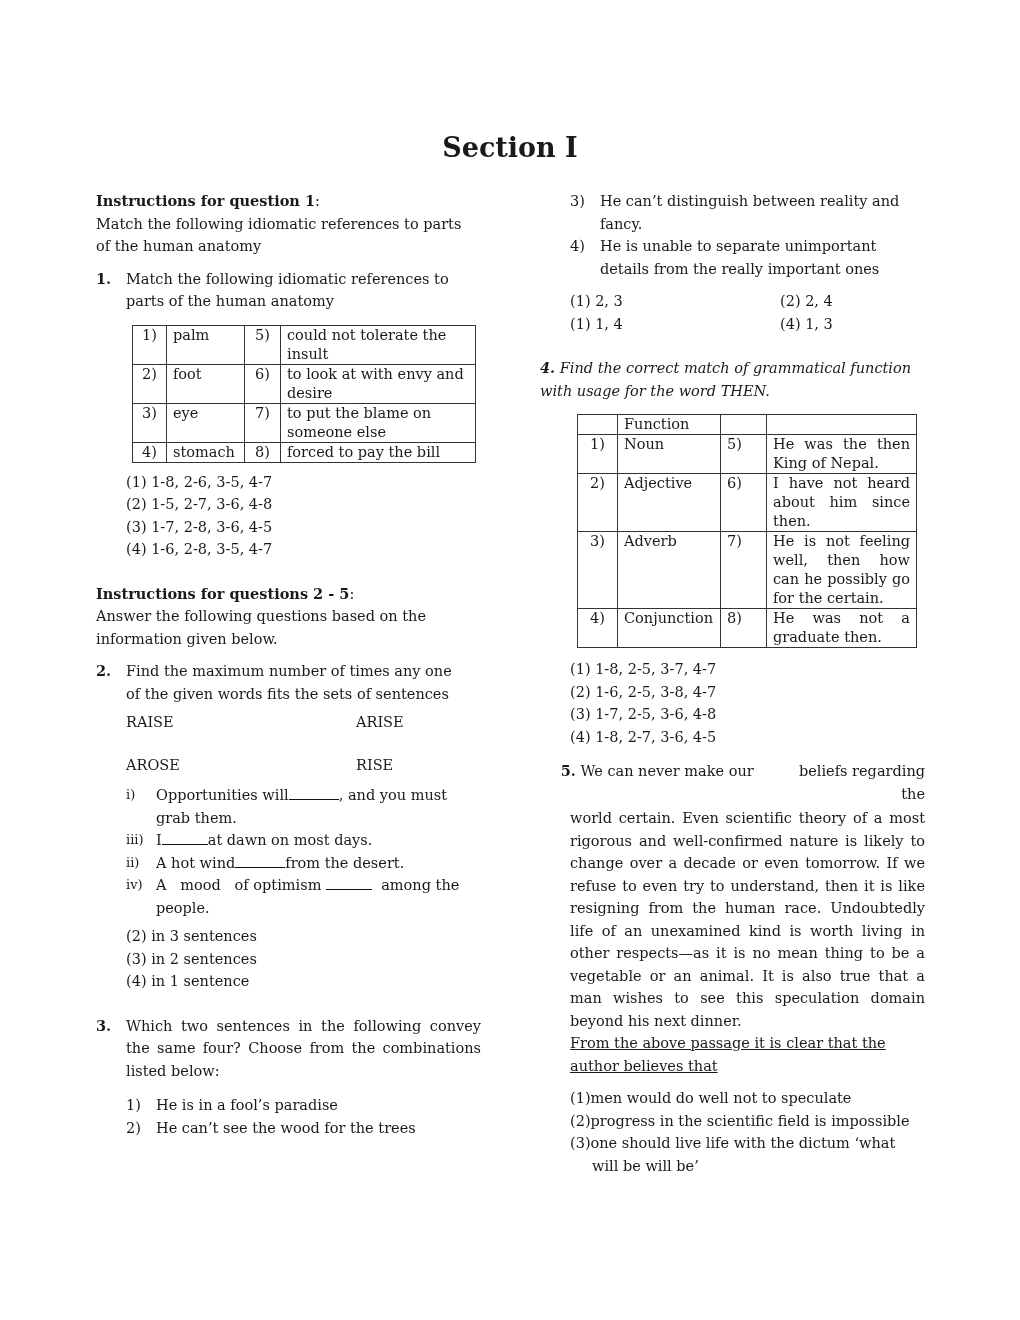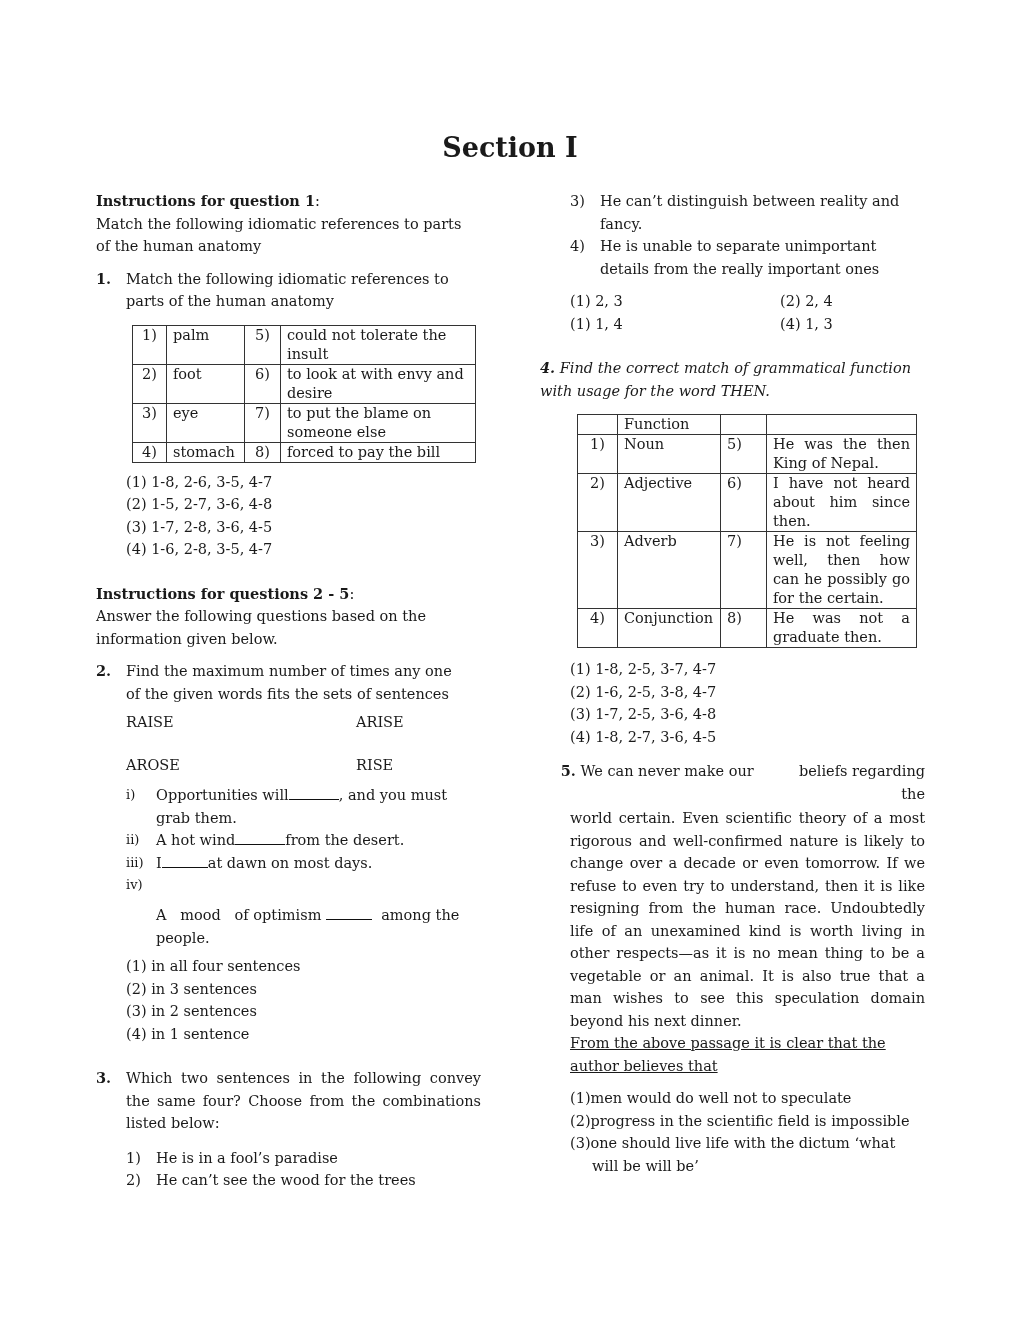--- a/index.html
+++ b/index.html
@@ -105,35 +105,34 @@
     <span>AROSE</span>
     <span>RISE</span>
   </div>
 
   <div style="margin:8px 0 0 30px;">
     <div class="sent">
       <span class="lbl">i)</span>
       <span><span>Opportunities will</span><span class="blank" style="width:50px"></span><span>, and you must grab them.</span></span>
     </div>
     <div class="sent">
+      <span class="lbl">iii)</span>
+      <span><span>I</span><span class="blank" style="width:46px"></span><span>at dawn on most days.</span></span>
+    </div>
+    <div class="sent">
       <span class="lbl">ii)</span>
       <span><span>A hot wind</span><span class="blank" style="width:50px"></span><span>from the desert.</span></span>
     </div>
     <div class="sent">
-      <span class="lbl">iii)</span>
-      <span><span>I</span><span class="blank" style="width:46px"></span><span>at dawn on most days.</span></span>
-    </div>
-    <div class="sent">
       <span class="lbl">iv)</span>
-      <span style="white-space:pre-wrap;margin-top:30px;"><span>A   mood   of optimism </span><span class="blank" style="width:46px"></span><span>  among the people.</span></span>
+      <span style="white-space:pre-wrap;"><span>A   mood   of optimism </span><span class="blank" style="width:46px"></span><span>  among the people.</span></span>
     </div>
   </div>
 
   <div class="opts" style="margin:6px 0 0 30px;">
-    <div>(1)  in all four sentences</div>
     <div>(2)  in 3 sentences</div>
     <div>(3)  in 2 sentences</div>
     <div>(4)  in 1 sentence</div>
   </div>
 
   <div class="q justify" style="margin-top:22px;">
     <span class="qnum">3.</span>
     <span class="qtext justify">Which two sentences in the following convey the same four? Choose from the combinations listed below:</span>
   </div>
   <div style="margin:12px 0 0 30px;">

